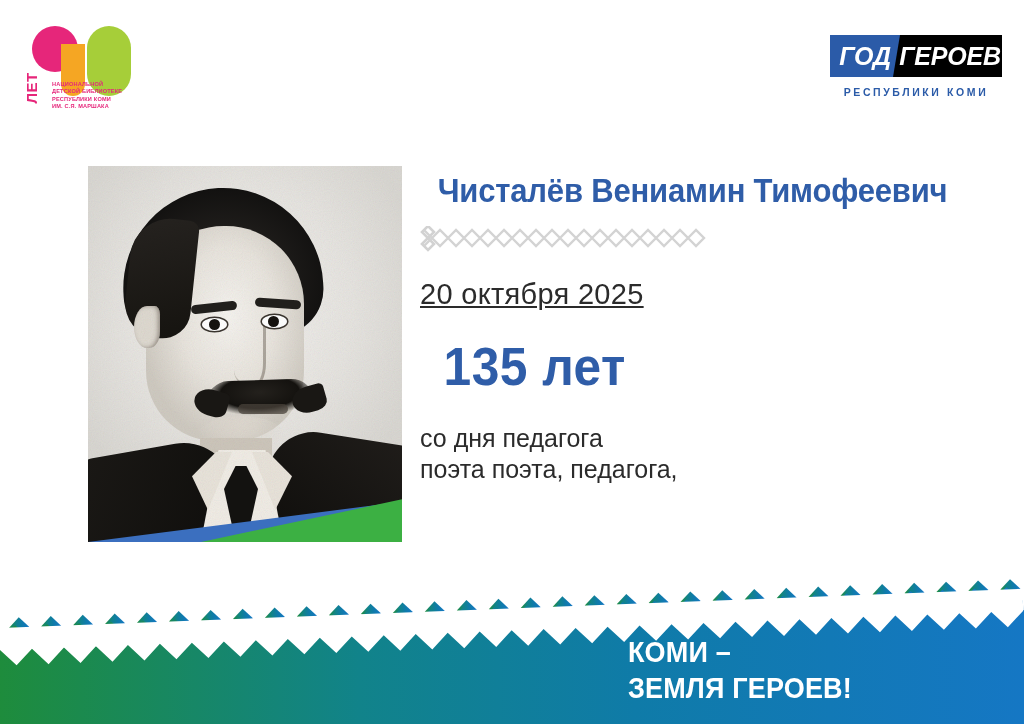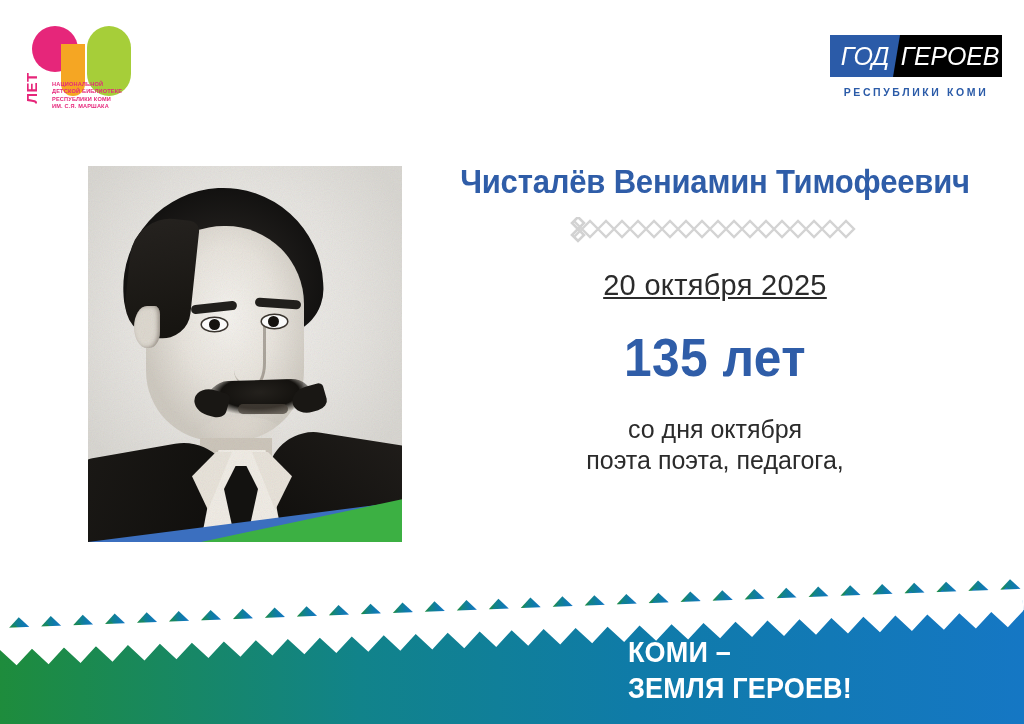--- a/index.html
+++ b/index.html
@@ -48,21 +48,21 @@
     font-size:5.6px; line-height:7.4px;
     letter-spacing:0.18px;
     white-space:nowrap;
   }
 
   
   #hero-logo { position:absolute; right:22px; top:35px; width:172px; }
   #hero-logo .bar { display:flex; height:42px; }
   #hero-logo .bar .half {
     display:flex; align-items:center; justify-content:center;
-    color:#ffffff; font-weight:normal; font-style:italic;
+    color:#ffffff; font-weight:bold; font-style:italic;
     font-size:25px; letter-spacing:-0.2px;
     font-family:"Liberation Sans", sans-serif;
   }
   #hero-logo .bar .blue { background:#2B5BA8; flex:0 0 70px;
     clip-path:polygon(0 0,100% 0,100% 100%,0 100%); }
   #hero-logo .bar .green { background:#000000; flex:1;
     clip-path:polygon(7px 0,100% 0,100% 100%,0 100%); margin-left:-7px;
     padding-left:5px; }
   #hero-logo .sub {
     text-align:center; color:#2B5BA8; font-weight:bold;
@@ -186,21 +186,21 @@
     background:#3B6FBF;
     clip-path:polygon(0 100%, 100% 44%, 100% 100%);
   }
   #portrait .stripe-green {
     position:absolute; left:0; bottom:0; width:100%; height:52px;
     background:#3CB043;
     clip-path:polygon(36% 100%, 100% 18%, 100% 100%);
   }
 
   
-  #info { position:absolute; left:420px; top:163px; width:590px; text-align:center; }
+  #info { position:absolute; left:420px; top:172px; width:590px; }
   #info .name {
     color:#2F5DA8; font-weight:bold; font-size:33px;
     letter-spacing:-0.2px; white-space:nowrap;
     font-family:"Liberation Sans Narrow","Liberation Sans", sans-serif;
     transform:scaleX(0.94); transform-origin:50% 50%;
   }
   #info .ornament { margin-top:16px; height:26px; }
   #info .date {
     margin-top:26px; color:#2b2b2b; font-size:29px; font-weight:normal;
     letter-spacing:0.3px;
@@ -321,21 +321,21 @@
         <path d="M252,12 L260,20 L268,12 L260,4 L252,12"></path>
         <path d="M268,12 L276,4 L284,12 L276,20 L268,12"></path>
       </g>
     </svg>
   </div>
 
   <div class="date">20 октября 2025</div>
   <div class="years">135 лет</div>
 
   <div class="desc">
-    <div>со дня октября</div>
+    <div>со дня педагога</div>
     <div>поэта поэта, педагога,</div>
   </div>
 </div>
 
 <div id="band">
   <svg viewBox="0 0 1024 160" preserveAspectRatio="none">
     <defs>
       <linearGradient id="bandGrad" x1="0" y1="0" x2="1" y2="0">
         <stop offset="0%" stop-color="#1E8C3C"></stop>
         <stop offset="35%" stop-color="#11838A"></stop>

